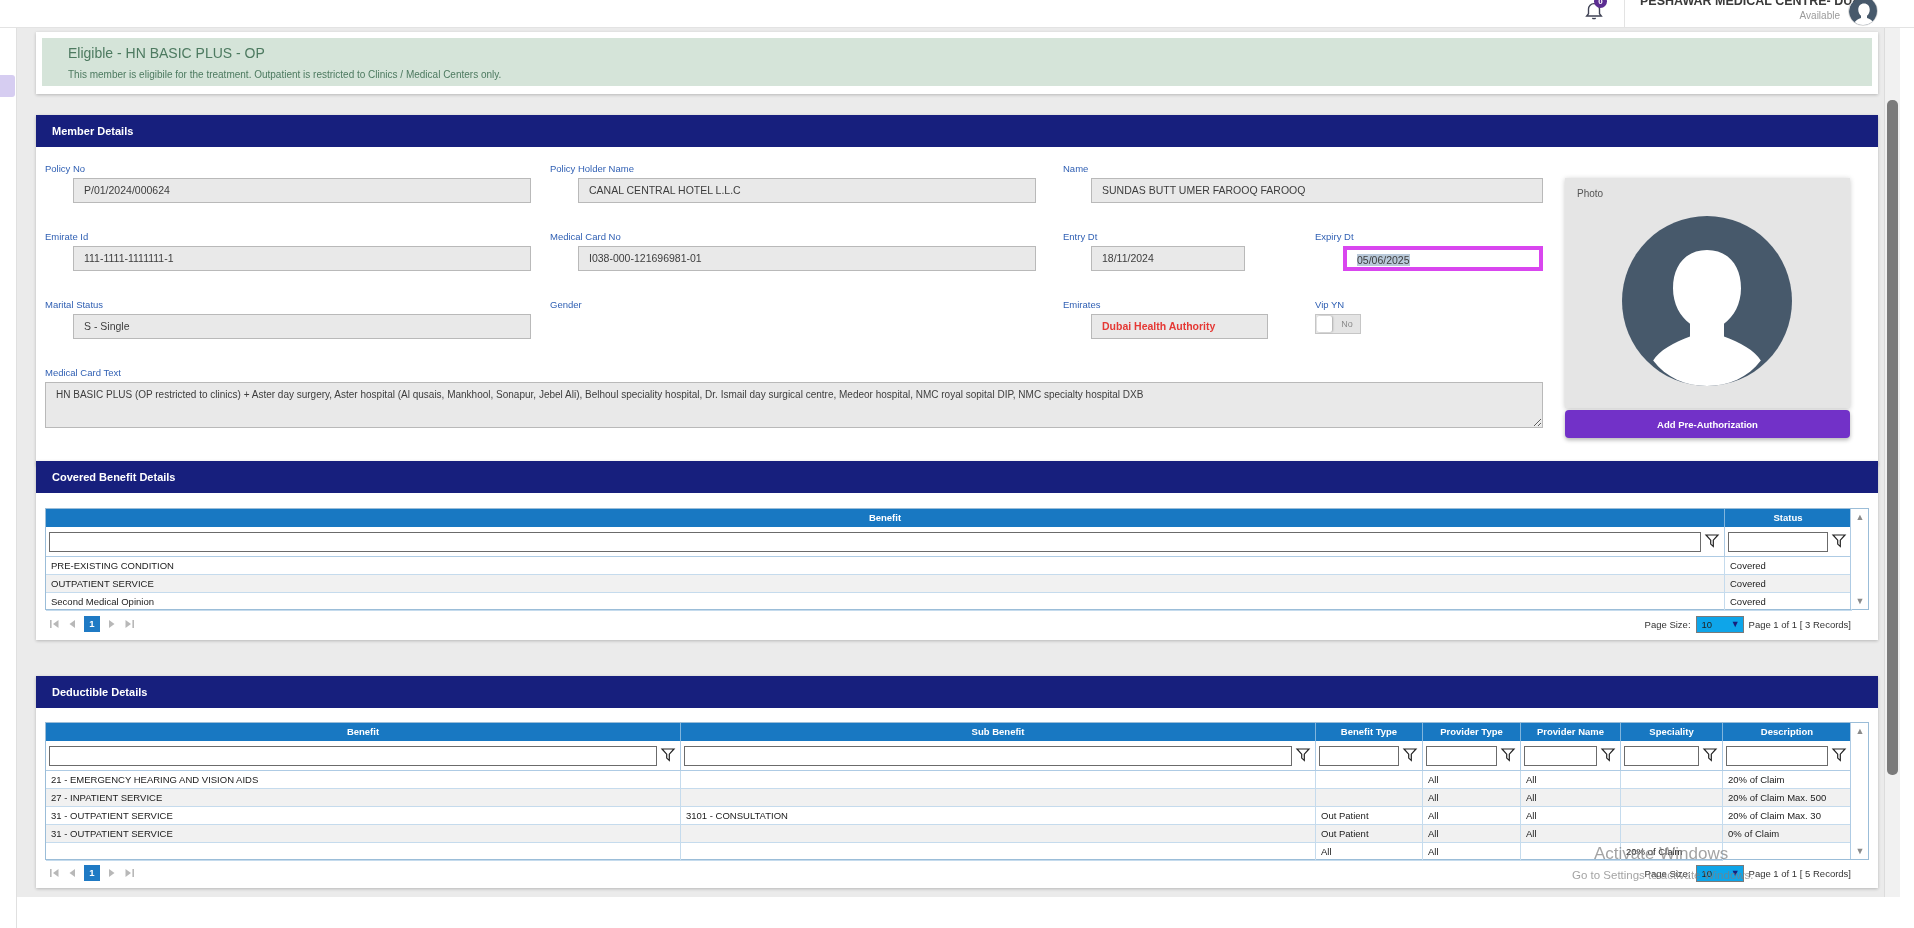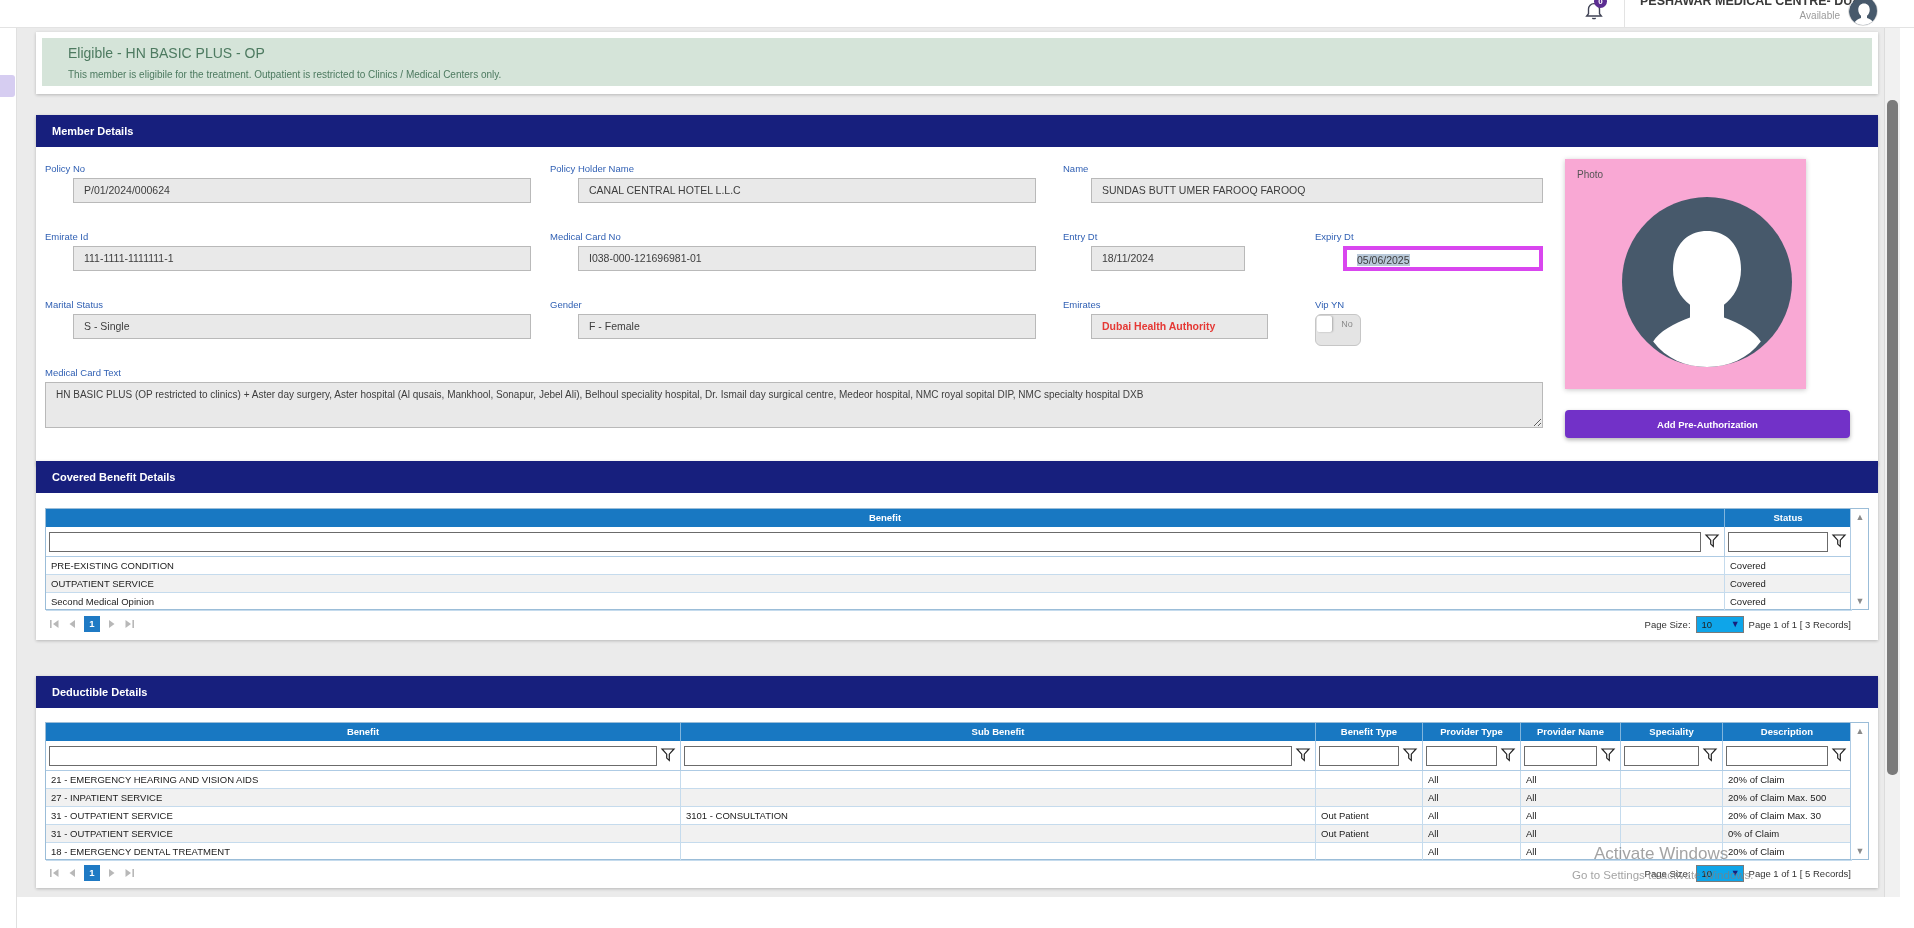--- a/index.html
+++ b/index.html
@@ -39,24 +39,24 @@
 
   
   .member-card { left:36px; top:115px; width:1842px; height:350px; }
   .fld { position:absolute; }
   .fld-label { font-size:9.5px; color:#2f5fb3; margin-bottom:4px; white-space:nowrap; }
   .fld-value { height:25px; background:#e9e9e9; border:1px solid #b9b9b9; font-size:10.5px; color:#3d3d3d; line-height:23px; padding-left:10px; white-space:nowrap; overflow:hidden;margin-left:28px; }
   .fld-value.red { color:#e53935; font-weight:bold; }
   .fld-value.focused { background:#fff; border:4px solid #d946ef; line-height:21px; }
   .fld-value.focused .sel { background:#b9c9d9; }
   .mct-area { width:1498px; height:46px; background:#e9e9e9; border:1px solid #b9b9b9; font-family:"Liberation Sans",sans-serif; font-size:10px; color:#3d3d3d; padding:6px 10px; resize:both; }
-  .toggle { width:46px; height:32px; background:#e4e4e4; border:1px solid #c6c6c6; border-radius:6px; position:relative; cursor:pointer; }
+  .toggle { width:46px; height:20px; background:#e4e4e4; border:1px solid #c6c6c6; border-radius:0; position:relative; cursor:pointer; }
   .toggle-knob { position:absolute; left:1px; top:1px; width:15px; height:16px; background:#fff; border-radius:2px; box-shadow:1px 0 2px rgba(0,0,0,.25); }
   .toggle-label { position:absolute; left:18px; top:0; right:0; text-align:center; font-size:9px; color:#8a8a8a; line-height:18px; }
-  .photo-panel { position:absolute; left:1529px; top:44px; width:241px; height:230px; background:#f9a8d4; box-shadow:0 1px 5px rgba(0,0,0,.22); }
+  .photo-panel { position:absolute; left:1529px; top:63px; width:285px; height:230px; background:#e5e5e5; box-shadow:0 1px 5px rgba(0,0,0,.22); }
   .photo-label { position:absolute; left:12px; top:10px; font-size:10px; color:#555; }
   .photo-avatar { position:absolute; left:57px; top:38px; width:170px; height:170px; }
   .preauth-btn { position:absolute; left:1529px; top:295px; width:285px; height:28px; background:#7231c8; border:none; border-radius:4px; color:#fff; font-size:9.5px; font-weight:bold; box-shadow:0 2px 4px rgba(0,0,0,.3); cursor:pointer; font-family:"Liberation Sans",sans-serif; }
 
   
   .covered-card { left:36px; top:461px; width:1842px; height:179px; }
   .deduct-card { left:36px; top:676px; width:1842px; height:212px; }
   .gridtable { position:absolute; left:9px; border:1px solid #9bbdd8; }
   .tbl-inner { position:absolute; left:0; top:0; right:18px; bottom:0; }
   .trow { display:grid; }
@@ -156,21 +156,20 @@
       <div class="fld-label">Expiry Dt</div>
       <div class="fld-value focused"><span class="sel">05/06/2025</span></div>
     </div>
 
     <div class="fld" style="left:9px; top:184px; width:486px;">
       <div class="fld-label">Marital Status</div>
       <div class="fld-value">S - Single</div>
     </div>
     <div class="fld" style="left:514px; top:184px; width:486px;">
       <div class="fld-label">Gender</div>
-      <div class="fld-value">F - Female</div>
     </div>
     <div class="fld" style="left:1027px; top:184px; width:205px;">
       <div class="fld-label">Emirates</div>
       <div class="fld-value red">Dubai Health Authority</div>
     </div>
     <div class="fld" style="left:1279px; top:184px; width:60px;">
       <div class="fld-label">Vip YN</div>
       <div class="toggle">
         <div class="toggle-knob"></div>
         <div class="toggle-label">No</div>
@@ -352,21 +351,20 @@
         <div class="trow ded-cols drow">
           <div class="td">31 - OUTPATIENT SERVICE</div>
           <div class="td"></div>
           <div class="td">Out Patient</div>
           <div class="td">All</div>
           <div class="td">All</div>
           <div class="td"></div>
           <div class="td">0% of Claim</div>
         </div>
         <div class="trow ded-cols drow">
-          <div class="td">18 - EMERGENCY DENTAL TREATMENT</div>
           <div class="td"></div>
           <div class="td"></div>
           <div class="td">All</div>
           <div class="td">All</div>
           <div class="td"></div>
           <div class="td">20% of Claim</div>
         </div>
       </div>
       <div class="arrows-col">
         <div class="scroll-up">▲</div>

